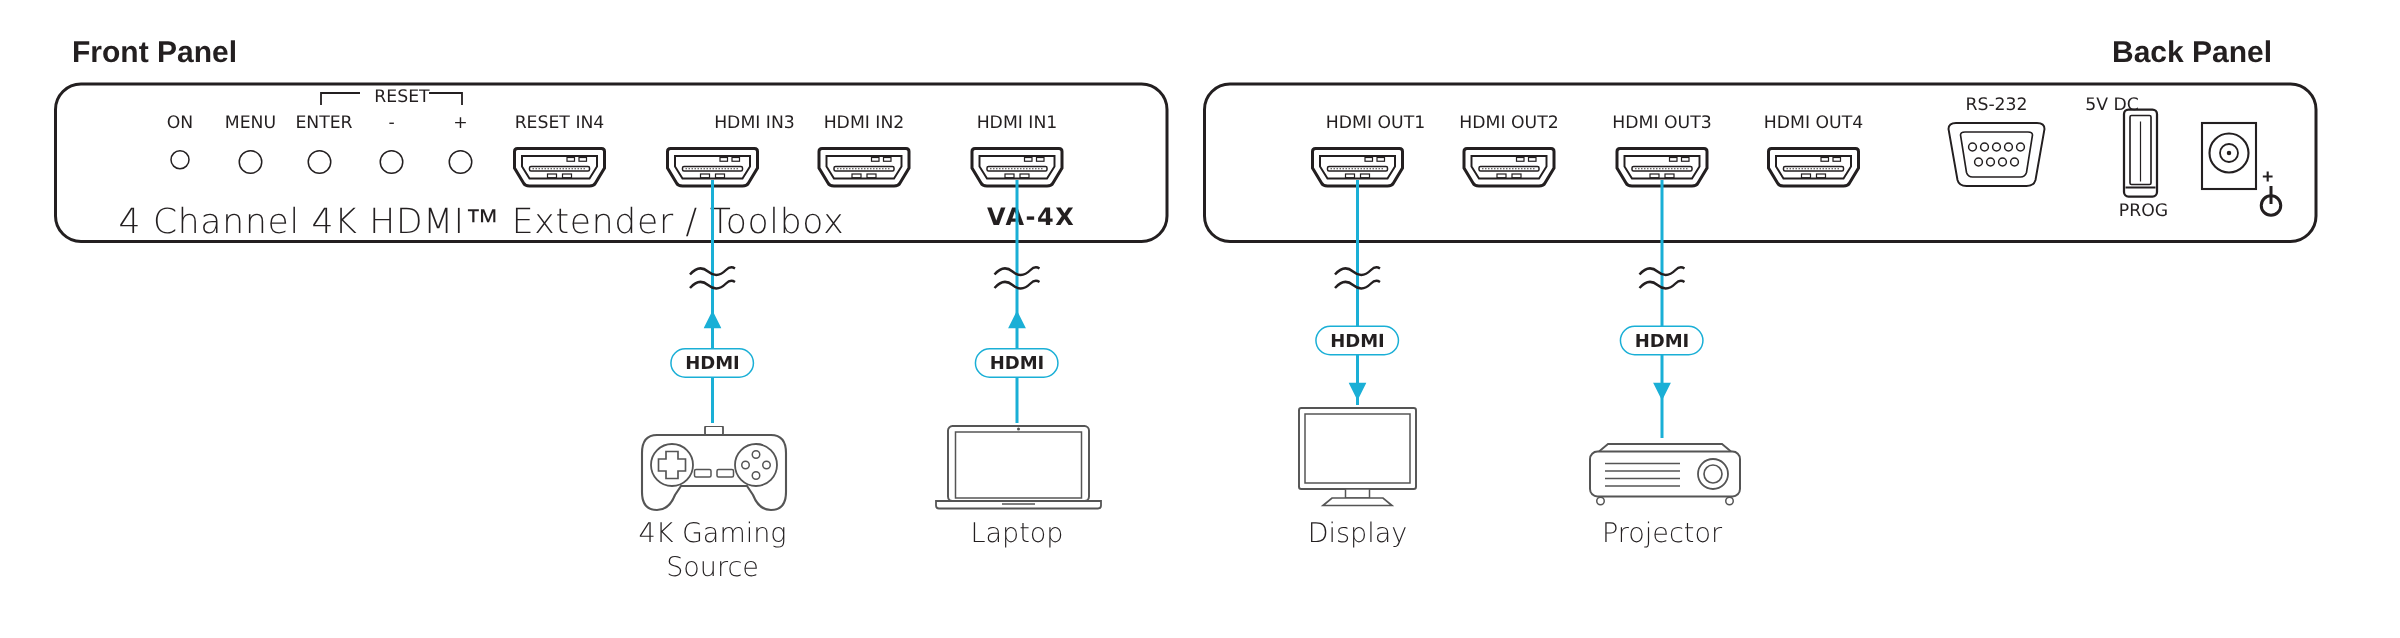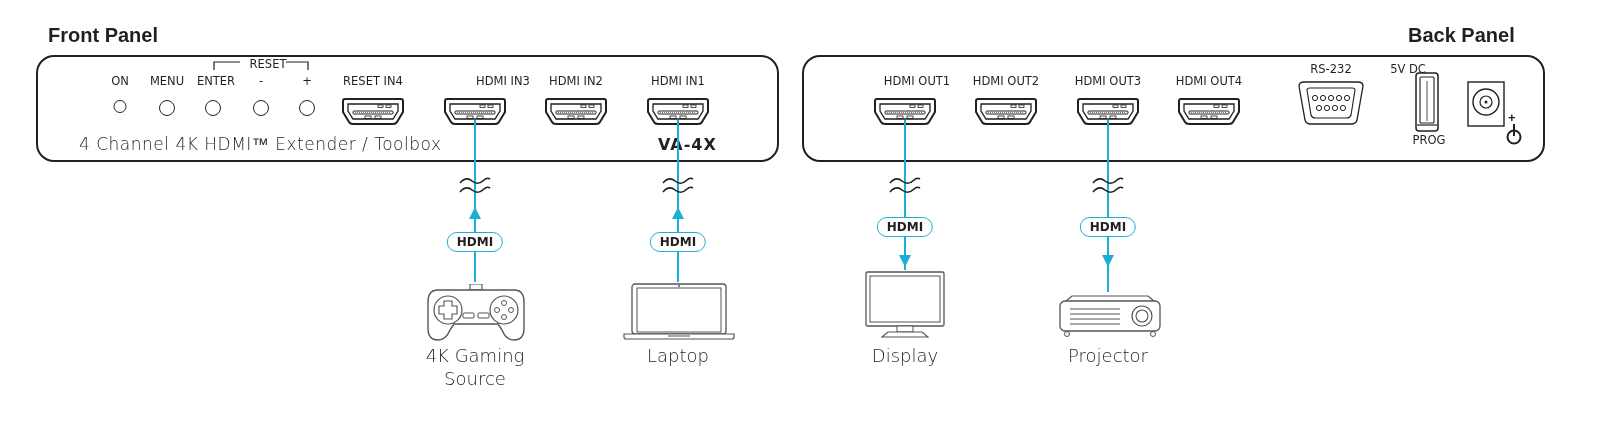--- a/index.html
+++ b/index.html
@@ -4,21 +4,21 @@
 <style>
   html, body { margin:0; padding:0; background:#ffffff; }
   body { width:1600px; height:425px; position:relative; overflow:hidden; font-family:"Liberation Sans", sans-serif; color:#231f20; }
   .abs { position:absolute; }
   .title { font-weight:bold; font-size:20px; color:#231f20; }
   .panel { position:absolute; border:2px solid #231f20; border-radius:18px; box-sizing:border-box; background:#fff; }
   .lbl { position:absolute; font-size:11.5px; color:#231f20; text-align:center; white-space:nowrap; transform:translateX(-50%); font-family:"DejaVu Sans", sans-serif; }
   .btn { position:absolute; width:16px; height:16px; border:1.6px solid #231f20; border-radius:50%; box-sizing:border-box; transform:translateX(-50%); }
   .btn.small { width:13px; height:13px; }
   .port { position:absolute; transform:translateX(-50%); }
-  .brand { position:absolute; font-size:17px; letter-spacing:0.5px; color:#231f20; white-space:nowrap; font-family:"DejaVu Sans", sans-serif; font-weight:300; }
+  .brand { position:absolute; font-size:23px; letter-spacing:0.5px; color:#231f20; white-space:nowrap; font-family:"DejaVu Sans", sans-serif; font-weight:300; }
   .model { position:absolute; font-size:16px; font-weight:bold; color:#231f20; letter-spacing:1px; font-family:"DejaVu Sans", sans-serif; }
   .cable { position:absolute; width:2px; background:#1aafd6; transform:translateX(-50%); }
   .pill { position:absolute; transform:translateX(-50%); border:1.6px solid #1aafd6; border-radius:12px; background:#fff; font-weight:bold; font-size:12px; padding:2px 9px; color:#231f20; font-family:"DejaVu Sans", sans-serif; }
   .devlbl { position:absolute; font-size:18px; text-align:center; transform:translateX(-50%); white-space:nowrap; line-height:23px; color:#231f20; font-family:"DejaVu Sans", sans-serif; font-weight:300; }
   svg { display:block; }
 </style>
 </head>
 <body>
 
 <div class="abs title" style="left:48px; top:24px;">Front Panel</div>

